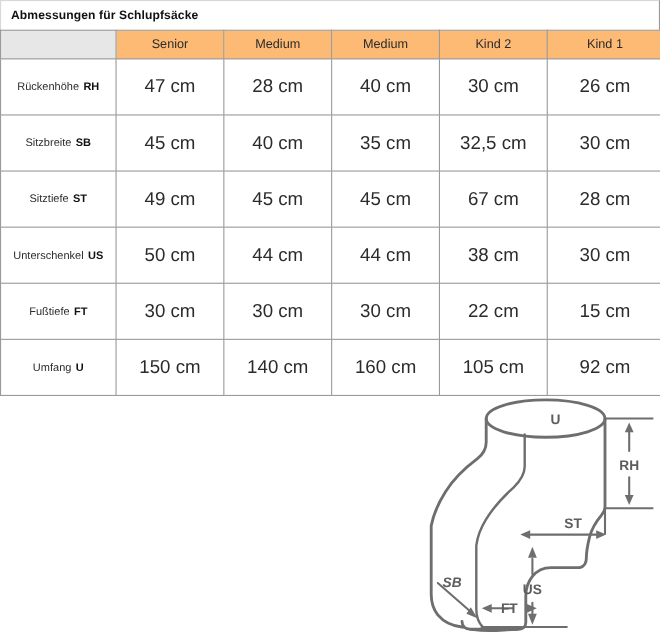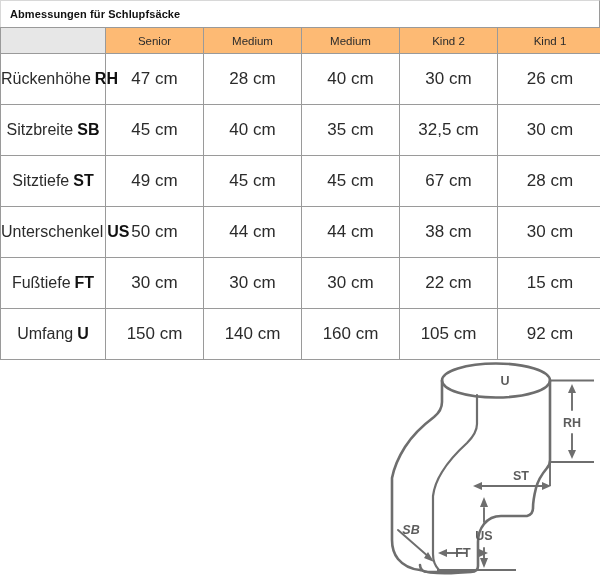--- a/index.html
+++ b/index.html
@@ -69,21 +69,21 @@
     height: 25px;
     background: #fdba74;
     font-size: 11.5px;
     color: #2b2b2b;
   }
   #dimensions-table thead th.corner-cell {
     background: #e7e7e7;
   }
   #dimensions-table tbody tr { height: 51px; }
   #dimensions-table tbody td.row-label {
-    font-size: 16px;
+    font-size: 10px;
   }
   .row-label .abbr {
     font-weight: bold;
     margin-left: 4px;
     color: #111111;
   }
 
   
   #sack-diagram {
     position: absolute;

